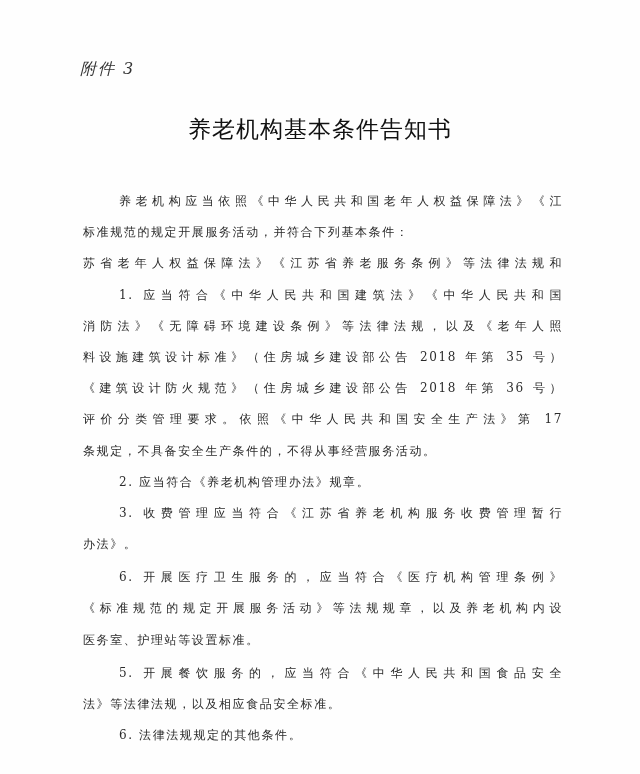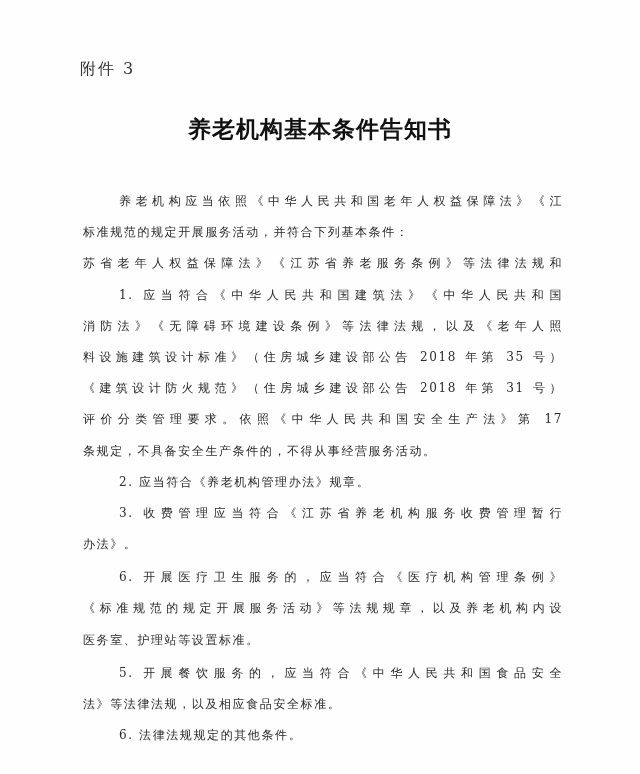--- a/index.html
+++ b/index.html
@@ -22,29 +22,30 @@
       height: 774px;
       background: #fefefe;
     }
     .attachment-label {
       position: absolute;
       left: 80px;
       top: 59px;
       font-size: 16px;
       letter-spacing: 2px;
       color: #333;
+      font-style: italic;
     }
     .doc-title {
       position: absolute;
       left: 0;
       width: 640px;
       top: 114px;
       text-align: center;
       font-size: 23px;
-      font-weight: bold;
+      font-weight: normal;
       color: #111;
       letter-spacing: 1px;
     }
     .body-text {
       position: absolute;
       left: 83px;
       top: 186px;
       width: 480px;
     }
     .line {
@@ -76,21 +77,21 @@
     <div>
       <div class="line indent just">养老机构应当依照《中华人民共和国老年人权益保障法》《江</div>
       <div class="line">标准规范的规定开展服务活动，并符合下列基本条件：</div>
       <div class="line just">苏省老年人权益保障法》《江苏省养老服务条例》等法律法规和</div>
     </div>
 
     <div>
       <div class="line indent just">1. 应当符合《中华人民共和国建筑法》《中华人民共和国</div>
       <div class="line just">消防法》《无障碍环境建设条例》等法律法规，以及《老年人照</div>
       <div class="line just">料设施建筑设计标准》（住房城乡建设部公告 2018 年第 35 号）</div>
-      <div class="line just">《建筑设计防火规范》（住房城乡建设部公告 2018 年第 31 号）</div>
+      <div class="line just">《建筑设计防火规范》（住房城乡建设部公告 2018 年第 36 号）</div>
       <div class="line just">评价分类管理要求。依照《中华人民共和国安全生产法》第 17</div>
       <div class="line">条规定，不具备安全生产条件的，不得从事经营服务活动。</div>
     </div>
 
     <div>
       <div class="line indent">2. 应当符合《养老机构管理办法》规章。</div>
     </div>
 
     <div>
       <div class="line indent just">3. 收费管理应当符合《江苏省养老机构服务收费管理暂行</div>

